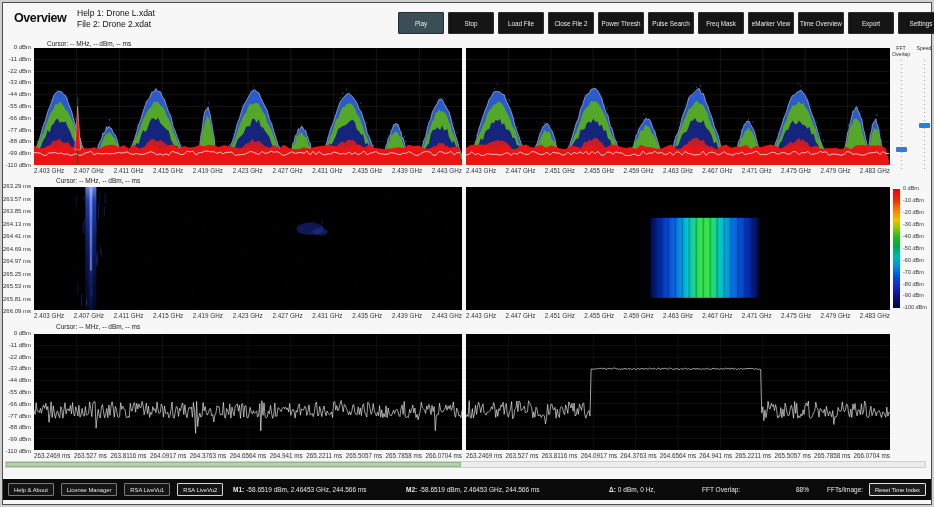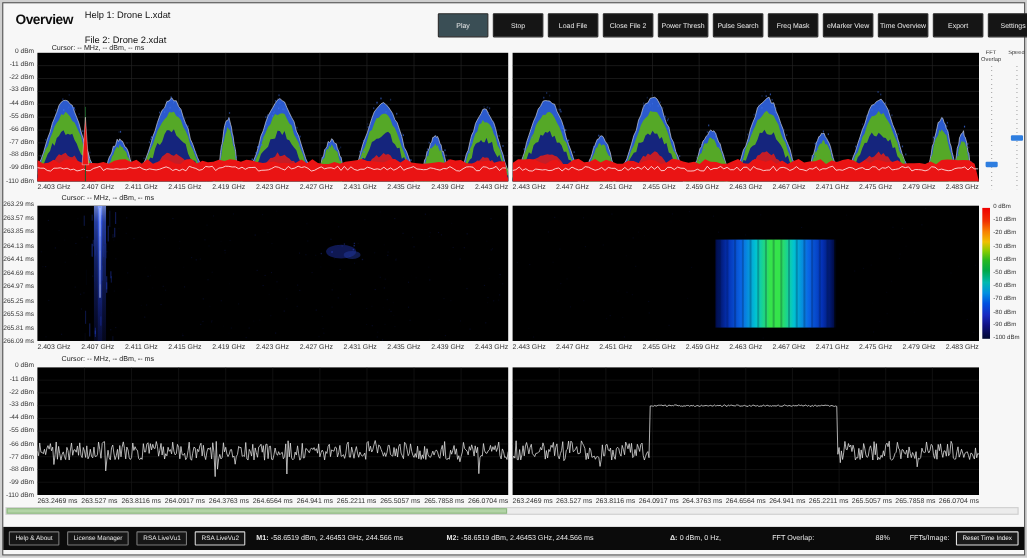--- a/index.html
+++ b/index.html
@@ -1,21 +1,21 @@
 <!DOCTYPE html>
 <html><head>
 <meta charset="utf-8">
 <style>
   html,body{margin:0;padding:0}
   body{width:934px;height:507px;position:relative;overflow:hidden;background:#cfcfcf;
        font-family:"Liberation Sans",sans-serif;}
   .frame{position:absolute;left:2px;top:2px;width:928px;height:501px;border:1px solid #4e4e4e;background:#f7f7f7}
   .logo{position:absolute;left:14px;top:11px;font-size:12.5px;font-weight:800;color:#0d0d0d;letter-spacing:-.4px}
   .filelab{position:absolute;left:77px;font-size:8.5px;color:#111;white-space:nowrap}
-  .f1{top:8px}.f2{top:31px}
+  .f1{top:8px}.f2{top:19px}
   .toolbar{position:absolute;left:398px;top:12px;display:flex;gap:4px}
   .toolbar span{flex:0 0 44px;height:20px;background:#151515;color:#eaeaea;font-size:6.3px;
     display:flex;align-items:center;justify-content:center;text-align:center;border:1px solid #2c2c2c;border-radius:1px}
   .toolbar span:first-child{background:#3a4e55}
   .cursor{position:absolute;font-size:6.5px;color:#222;white-space:nowrap}
   .c1{left:47px;top:40px}.c2{left:56px;top:177px}.c3{left:56px;top:323px}
   .ylab{position:absolute;left:2px;width:29px;display:flex;flex-direction:column;justify-content:space-between;
         align-items:flex-end;font-size:6px;color:#333;line-height:1;padding-right:1px}
   .xlab{position:absolute;height:9px;display:flex;justify-content:space-between;font-size:6.3px;color:#333;line-height:1.2}
   .chart{position:absolute;background:#000}

